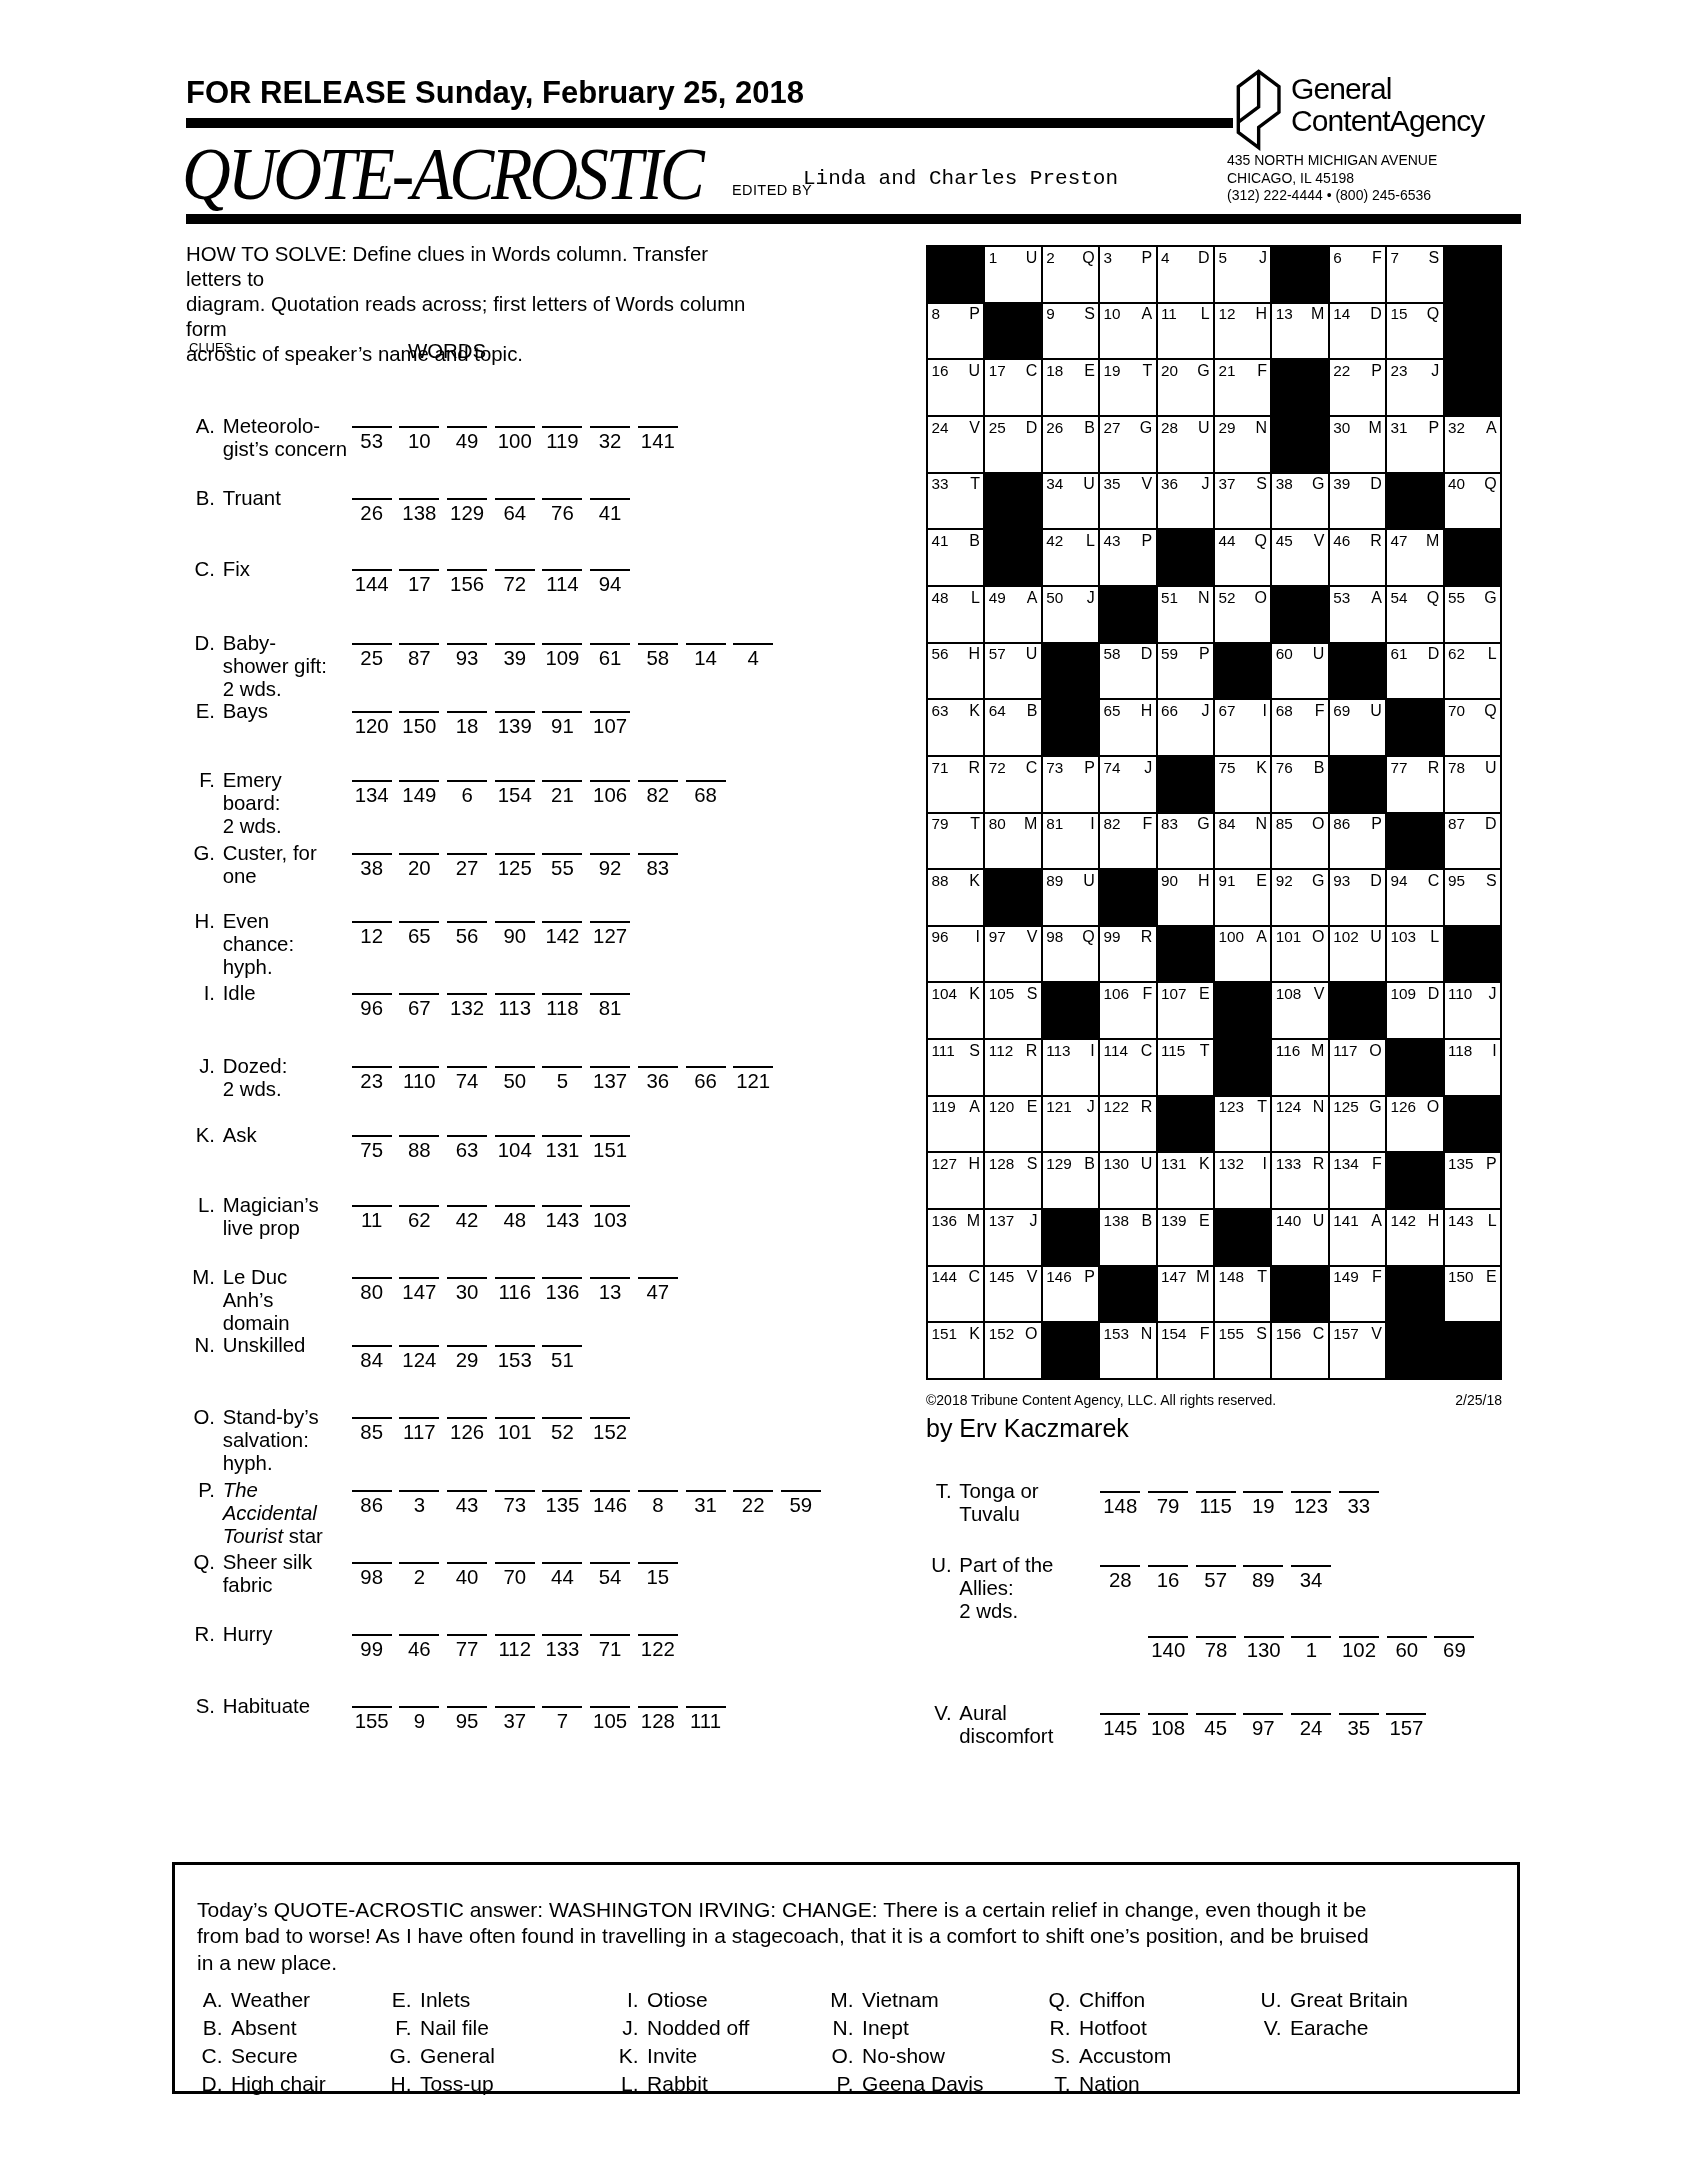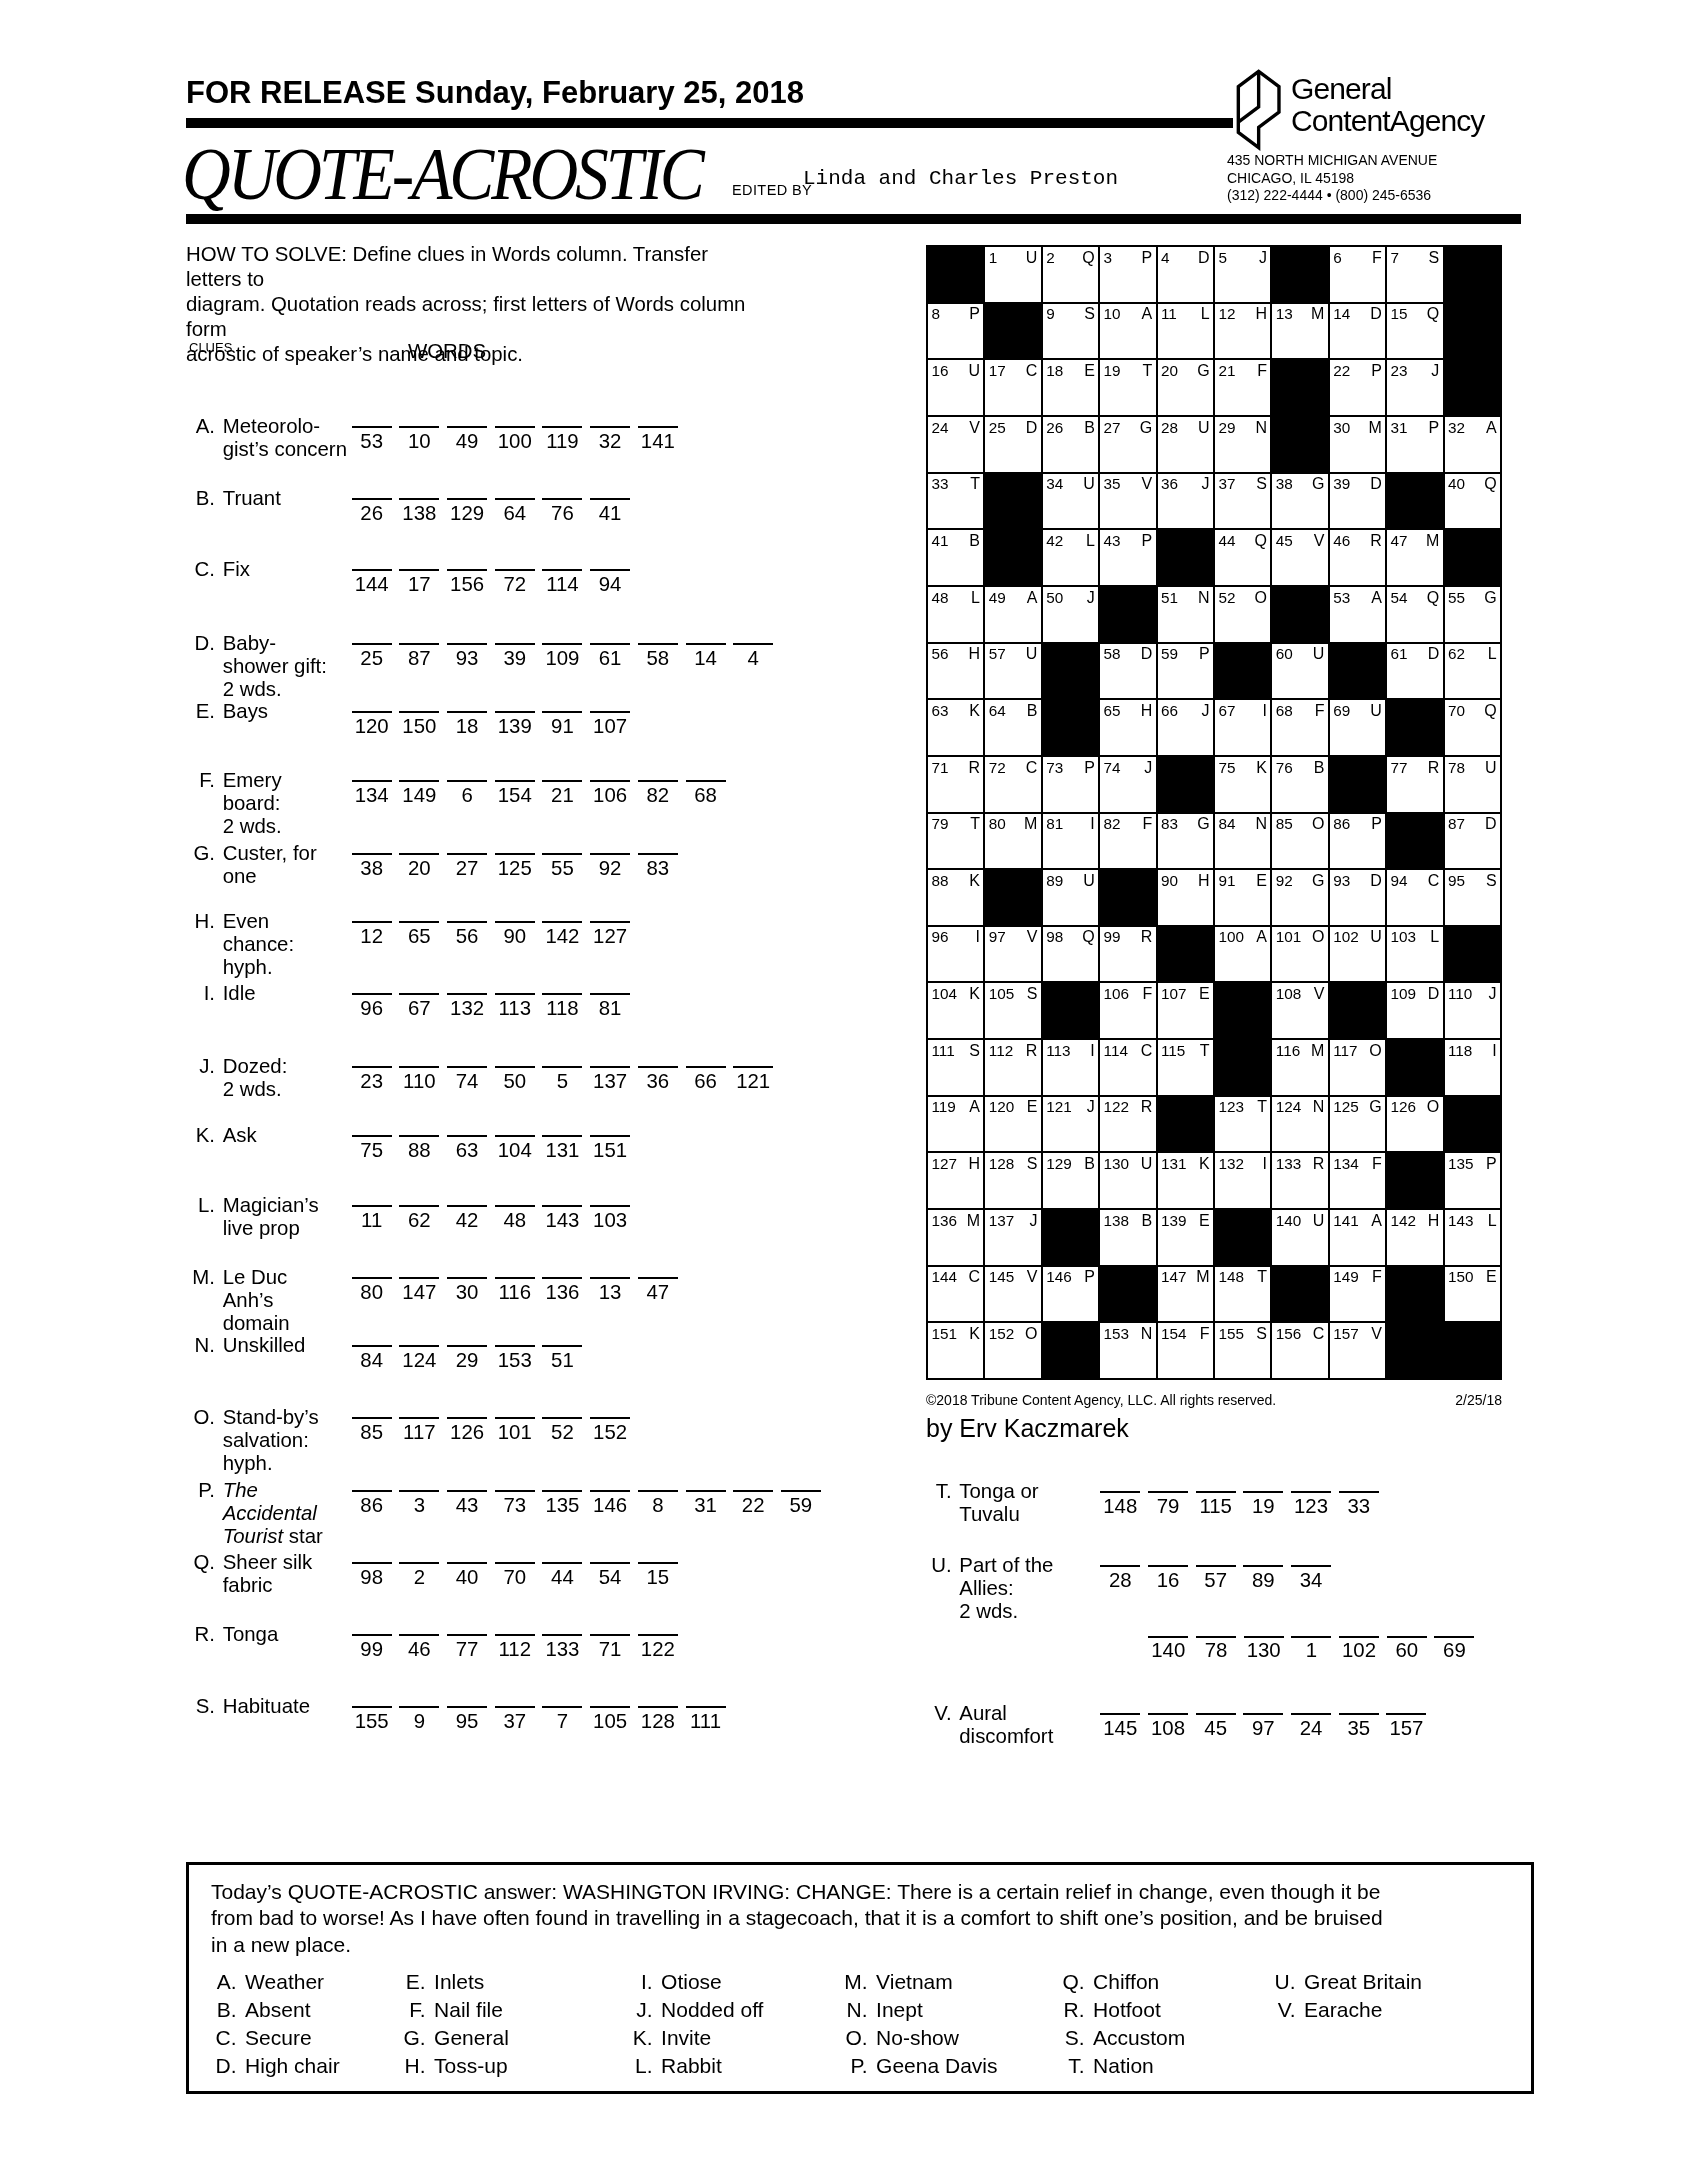--- a/index.html
+++ b/index.html
@@ -32,22 +32,22 @@
   #grid{left:926px;top:245px;width:576px;height:1135px;display:grid;
         grid-template-columns:repeat(10,1fr);grid-template-rows:repeat(20,1fr);
         border:1.7px solid #000;box-sizing:border-box;background:#fff;}
   .cell{border:1.7px solid #000;display:flex;justify-content:space-between;align-items:flex-start;
         padding:1.7px 3.4px 0 3.4px;box-sizing:border-box;background:#fff;}
   .cell.black{background:#000;}
   .cell .cn{font-size:15.3px;line-height:18px;}
   .cell .cl{font-size:16px;line-height:18px;}
   #copyright{left:926px;top:1392px;width:576px;display:flex;justify-content:space-between;font-size:14px;gap:23px;}
   #byline{left:926px;top:1414px;font-size:25px;}
-  #ansbox{left:186px;top:1862px;width:1348px;height:232px;border:3.4px solid #000;
-          box-sizing:border-box;padding:14px 22px;}
+  #ansbox{left:172px;top:1862px;width:1348px;height:232px;border:3.4px solid #000;
+          box-sizing:border-box;padding:32px 22px;}
   #anspar{font-size:21px;line-height:26.4px;white-space:pre-line;}
   #anslist{display:flex;margin-top:10.2px;font-size:21px;line-height:28px;}
   .anscol{flex:none;}
   .ansitem{display:flex;}
   .ansitem .ak{width:25.6px;text-align:right;margin-right:8.5px;flex:none;}
 </style>
 </head>
 <body>
 
 <div class="abs" id="release">FOR RELEASE Sunday, February 25, 2018</div>
@@ -731,21 +731,21 @@
           <div class="blank">
             <div class="bl"></div>
             <div class="bn">15</div>
           </div>
         </div>
       </div>
     </div>
     <div class="clue" style="top: 1623px; left: 186px;">
       <span class="cletter">R.</span>
       <span class="ctext">
-        <div>Tonga</div>
+        <div>Hurry</div>
       </span>
       <div>
         <div class="blanks">
           <div class="blank">
             <div class="bl"></div>
             <div class="bn">99</div>
           </div>
           <div class="blank">
             <div class="bl"></div>
             <div class="bn">46</div>

